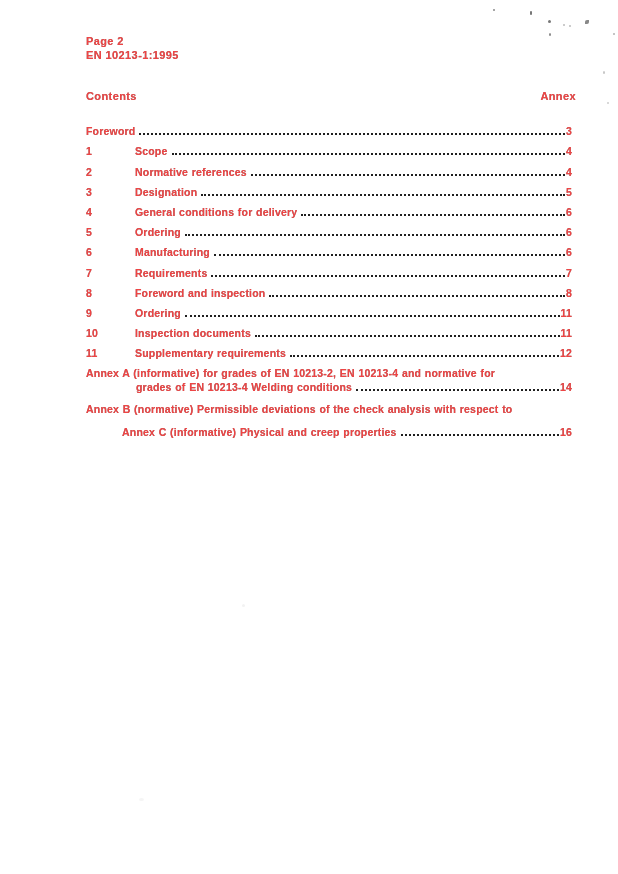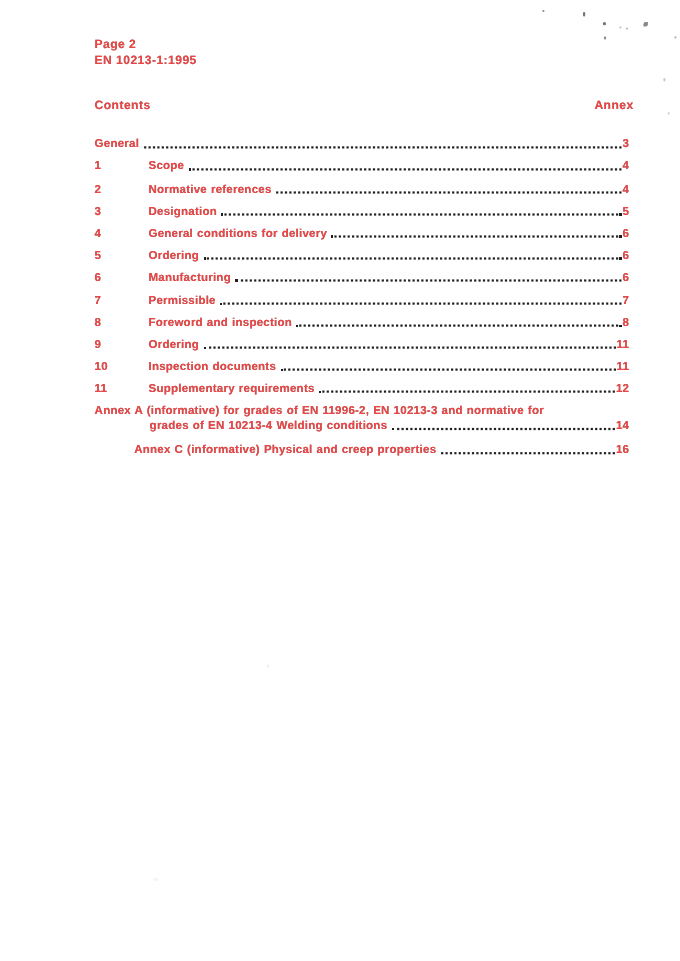--- a/index.html
+++ b/index.html
@@ -117,21 +117,21 @@
   </div>
 
   <div class="contents-row">
     <span>Contents</span>
     <span>Annex</span>
   </div>
 
   <div class="content">
 
     <div class="toc-row">
-      <span class="lbl">General</span>
+      <span class="lbl">Foreword</span>
       <span class="leader"></span>
       <span class="pg">3</span>
     </div>
 
     <div class="toc-row">
       <span class="num">1</span>
       <span class="lbl">Scope</span>
       <span class="leader"></span>
       <span class="pg">4</span>
     </div>
@@ -166,21 +166,21 @@
 
     <div class="toc-row">
       <span class="num">6</span>
       <span class="lbl">Manufacturing</span>
       <span class="leader"></span>
       <span class="pg">6</span>
     </div>
 
     <div class="toc-row">
       <span class="num">7</span>
-      <span class="lbl">Permissible</span>
+      <span class="lbl">Requirements</span>
       <span class="leader"></span>
       <span class="pg">7</span>
     </div>
 
     <div class="toc-row">
       <span class="num">8</span>
       <span class="lbl">Foreword and inspection</span>
       <span class="leader"></span>
       <span class="pg">8</span>
     </div>
@@ -200,29 +200,30 @@
     </div>
 
     <div class="toc-row">
       <span class="num">11</span>
       <span class="lbl">Supplementary requirements</span>
       <span class="leader"></span>
       <span class="pg">12</span>
     </div>
 
     <div class="annex">
-      <div class="annex-l1">Annex A (informative) for grades of EN 11996-2, EN 10213-3 and normative for</div>
+      <div class="annex-l1">Annex A (informative) for grades of EN 10213-2, EN 10213-4 and normative for</div>
       <div class="annex-l2">
         <span class="lbl">grades of EN 10213-4 Welding conditions</span>
         <span class="leader"></span>
         <span class="pg">14</span>
       </div>
     </div>
 
     <div class="annex">
+      <div class="annex-l1">Annex B (normative) Permissible deviations of the check analysis with respect to</div>
     </div>
 
     <div class="annex">
       <div class="annex-l2 no-indent">
         <span class="lbl">Annex C (informative) Physical and creep properties</span>
         <span class="leader"></span>
         <span class="pg">16</span>
       </div>
     </div>
 

